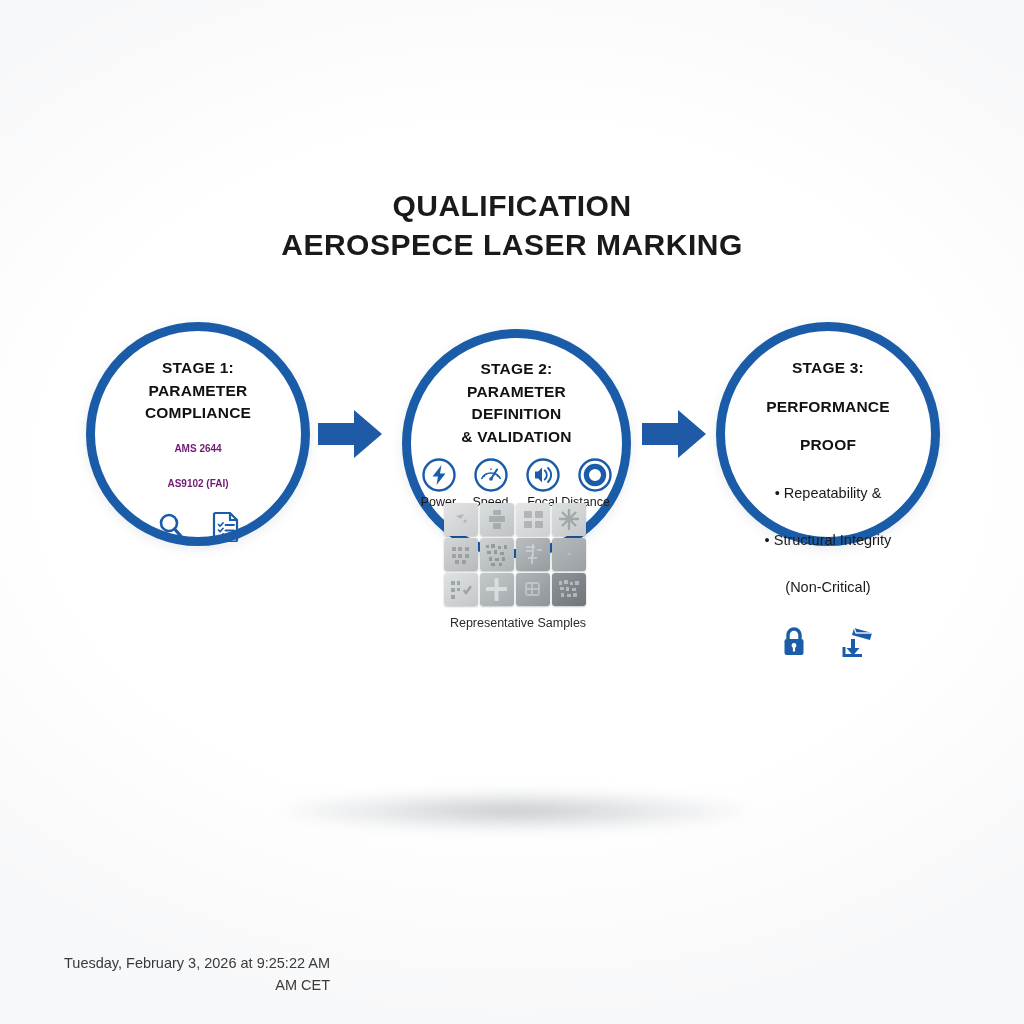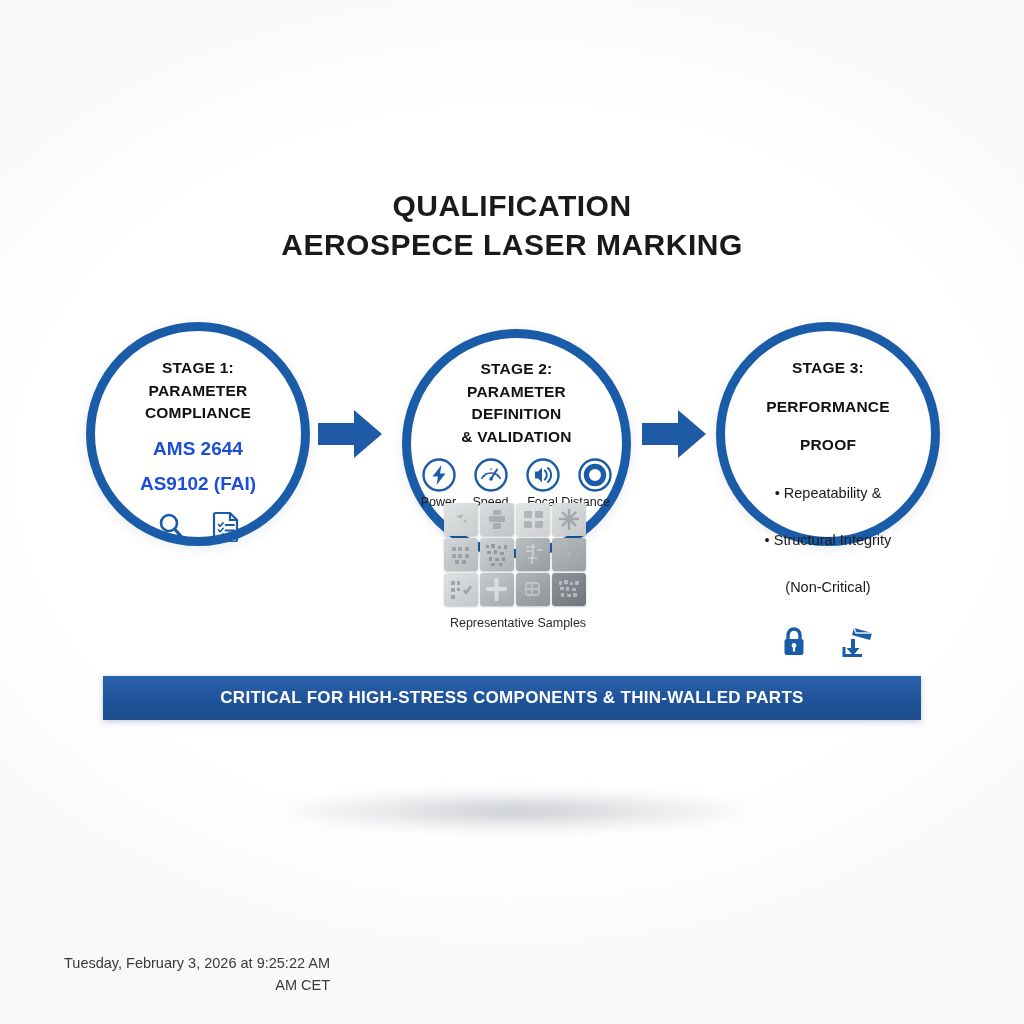--- a/index.html
+++ b/index.html
@@ -74,23 +74,23 @@
 
   .stage-head {
     font-size: 15.5px;
     font-weight: bold;
     color: #111111;
     line-height: 22.5px;
     text-align: center;
     letter-spacing: 0.2px;
   }
   .stage-sub {
-    font-size: 19px;
+    font-size: 10px;
     font-weight: bold;
-    color: #1d4ed8;
+    color: #701a75;
     line-height: 23px;
     text-align: center;
   }
   .stage-bullets {
     font-size: 14.5px;
     color: #1a1a1a;
     line-height: 21px;
     text-align: center;
   }
   .icon-row {
@@ -471,23 +471,20 @@
             <path d="M12 2 l18 5 l-2 7 l-18 -5 Z" fill="#1B5CA8"></path>
             <path d="M12 2 l2 5 l16 0" fill="none" stroke="#ffffff" stroke-width="1.4" opacity="0.9"></path>
             <path d="M9 13 v9 h-4.5 L11 29.5 L17.5 22 H13 v-9 Z" fill="#1B5CA8"></path>
             <path d="M2 21 v8.5 h18" fill="none" stroke="#1B5CA8" stroke-width="3"></path>
           </svg>
         </span>
       </div>
     </div>
   </div>
 
-  <div id="banner">
-    <span class="banner-text">CRITICAL FOR HIGH-STRESS COMPONENTS &amp; THIN-WALLED PARTS</span>
-  </div>
 
   <div id="ground-shadow"></div>
 
   <div id="timestamp">
     <span>Tuesday, February 3, 2026 at 9:25:22 AM</span>
     <span class="ts-line2">AM CET</span>
   </div>
 
 </div>
 

